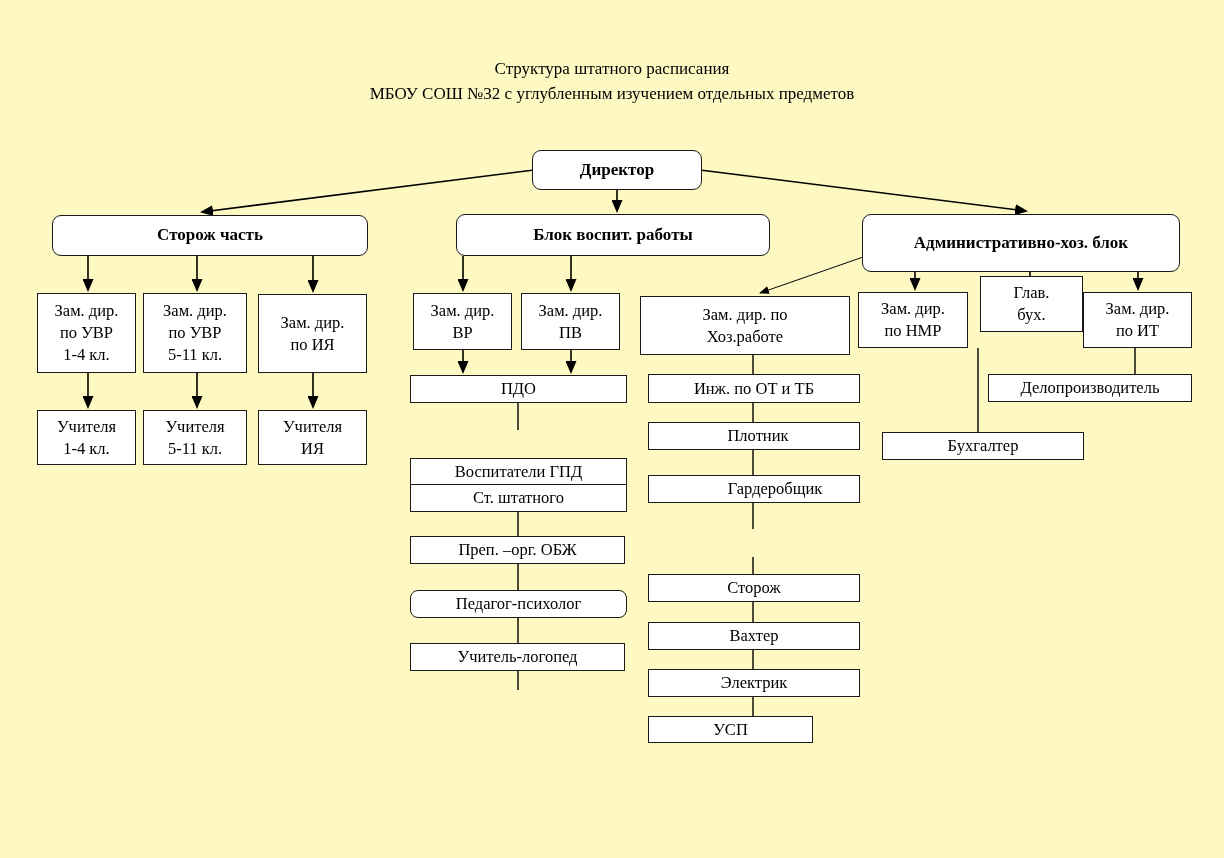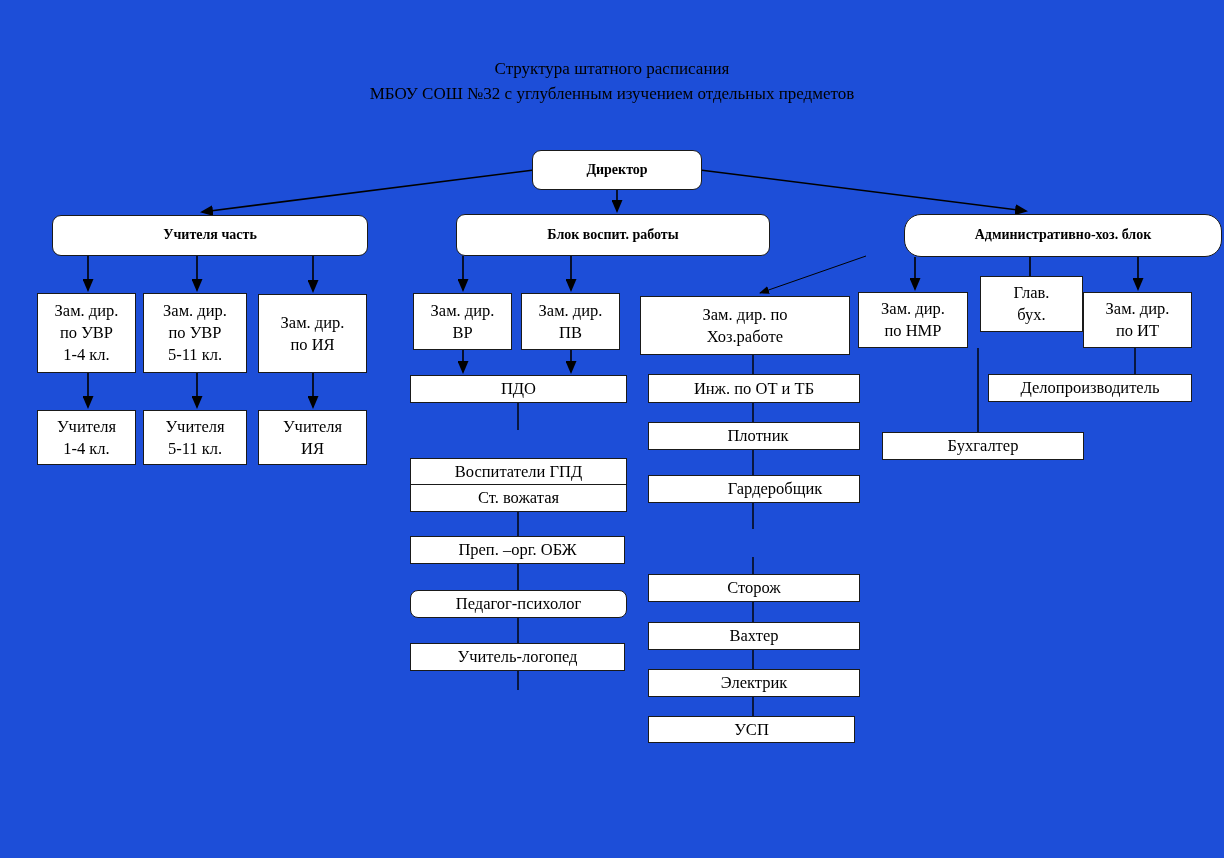--- a/index.html
+++ b/index.html
@@ -1,19 +1,19 @@
 <!DOCTYPE html>
 <html><head>
 <meta charset="utf-8">
 <style>
   html,body{margin:0;padding:0;background:#fff;}
   #canvas{
     position:relative;
     width:1224px;height:858px;
-    background:#1d4ed8;
+    background:#fef9c3;
     font-family:"Liberation Serif","DejaVu Serif",serif;
     color:#000;
     overflow:hidden;
   }
   #wires{position:absolute;left:0;top:0;width:1224px;height:858px;pointer-events:none;}
   .title{
     position:absolute;left:0;top:56px;width:1224px;
     text-align:center;font-size:17px;line-height:25px;
     white-space:pre-line;
   }
@@ -24,28 +24,28 @@
     display:flex;align-items:center;justify-content:center;
     text-align:center;
     font-size:16.5px;line-height:1.32;
     white-space:pre-line;
     box-sizing:border-box;
     padding:1px 4px;
   }
   .hdr{
     border-radius:9px;
     font-weight:bold;
-    font-size:14px;
+    font-size:17px;
     border-width:1.5px;
   }
   
   #n-director{left:532px;top:150px;width:170px;height:40px;}
   #n-uchebnaya{left:52px;top:215px;width:316px;height:41px;}
   #n-vospit{left:456px;top:214px;width:314px;height:42px;}
-  #n-admin{left:904px;top:214px;width:318px;height:43px;border-radius:17px;}
+  #n-admin{left:862px;top:214px;width:318px;height:58px;}
   
   #n-uvr14{left:37px;top:293px;width:99px;height:80px;}
   #n-uvr511{left:143px;top:293px;width:104px;height:80px;}
   #n-iya{left:258px;top:294px;width:109px;height:79px;}
   #n-teachers14{left:37px;top:410px;width:99px;height:55px;}
   #n-teachers511{left:143px;top:410px;width:104px;height:55px;}
   #n-teachersiya{left:258px;top:410px;width:109px;height:55px;}
   
   #n-vr{left:413px;top:293px;width:99px;height:57px;}
   #n-pv{left:521px;top:293px;width:99px;height:57px;}
@@ -61,21 +61,21 @@
   #n-nmr{left:858px;top:292px;width:110px;height:56px;}
   #n-glavbuh{left:980px;top:276px;width:103px;height:56px;}
   #n-it{left:1083px;top:292px;width:109px;height:56px;}
   #n-ottb{left:648px;top:374px;width:212px;height:29px;}
   #n-plotnik{left:648px;top:422px;width:212px;height:28px;padding-left:12px;}
   #n-garderob{left:648px;top:475px;width:212px;height:28px;padding-left:46px;}
   #n-dvornik{left:648px;top:529px;width:212px;height:28px;}
   #n-storozh{left:648px;top:574px;width:212px;height:28px;}
   #n-vahter{left:648px;top:622px;width:212px;height:28px;}
   #n-elektrik{left:648px;top:669px;width:212px;height:28px;}
-  #n-usp{left:648px;top:716px;width:207px;height:27px;}
+  #n-usp{left:648px;top:716px;width:165px;height:27px;}
   #n-delopro{left:988px;top:374px;width:204px;height:28px;}
   #n-buhgalter{left:882px;top:432px;width:202px;height:28px;}
 </style>
 </head>
 <body>
 
 <div id="canvas">
 
   <div class="title">Структура штатного расписания
 МБОУ СОШ №32 с углубленным изучением отдельных предметов</div>
@@ -131,21 +131,21 @@
       <line x1="753" y1="602" x2="753" y2="622"></line>
       <line x1="753" y1="650" x2="753" y2="669"></line>
       <line x1="753" y1="697" x2="753" y2="716"></line>
 
       <line x1="978" y1="348" x2="978" y2="432"></line>
       <line x1="1135" y1="348" x2="1135" y2="374"></line>
     </g>
   </svg>
 
   <div class="node hdr" id="n-director">Директор</div>
-  <div class="node hdr" id="n-uchebnaya">Учителя часть</div>
+  <div class="node hdr" id="n-uchebnaya">Сторож часть</div>
   <div class="node hdr" id="n-vospit">Блок воспит. работы</div>
   <div class="node hdr" id="n-admin">Административно-хоз. блок</div>
 
   <div class="node" id="n-uvr14">Зам. дир.
 по УВР
 1-4 кл.</div>
   <div class="node" id="n-uvr511">Зам. дир.
 по УВР
 5-11 кл.</div>
   <div class="node" id="n-iya">Зам. дир.
@@ -156,21 +156,21 @@
 5-11 кл.</div>
   <div class="node" id="n-teachersiya">Учителя
 ИЯ</div>
 
   <div class="node" id="n-vr">Зам. дир.
 ВР</div>
   <div class="node" id="n-pv">Зам. дир.
 ПВ</div>
   <div class="node" id="n-pdo">ПДО</div>
   <div class="node" id="n-gpd">Воспитатели ГПД</div>
-  <div class="node" id="n-vozhataya">Ст. вожатая</div>
+  <div class="node" id="n-vozhataya">Ст. штатного</div>
   <div class="node" id="n-obzh">Преп. –орг. ОБЖ</div>
   <div class="node" id="n-psiholog">Педагог-психолог</div>
   <div class="node" id="n-logoped">Учитель-логопед</div>
 
   <div class="node" id="n-hoz">Зам. дир. по
 Хоз.работе</div>
   <div class="node" id="n-nmr">Зам. дир.
 по НМР</div>
   <div class="node" id="n-glavbuh">Глав.
 бух.</div>

